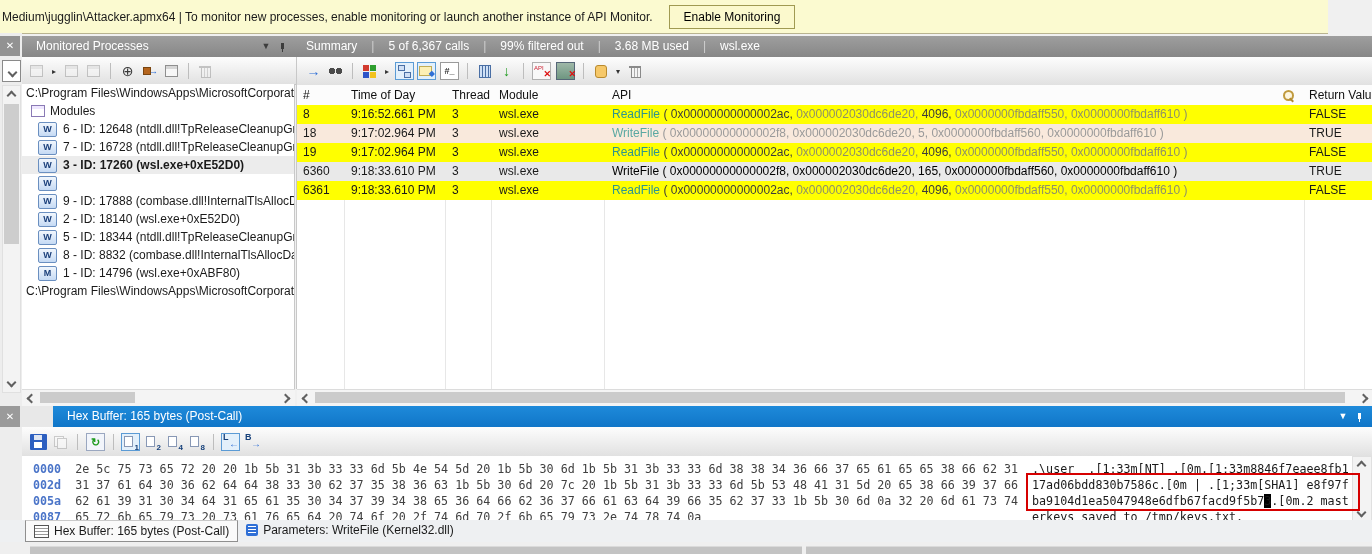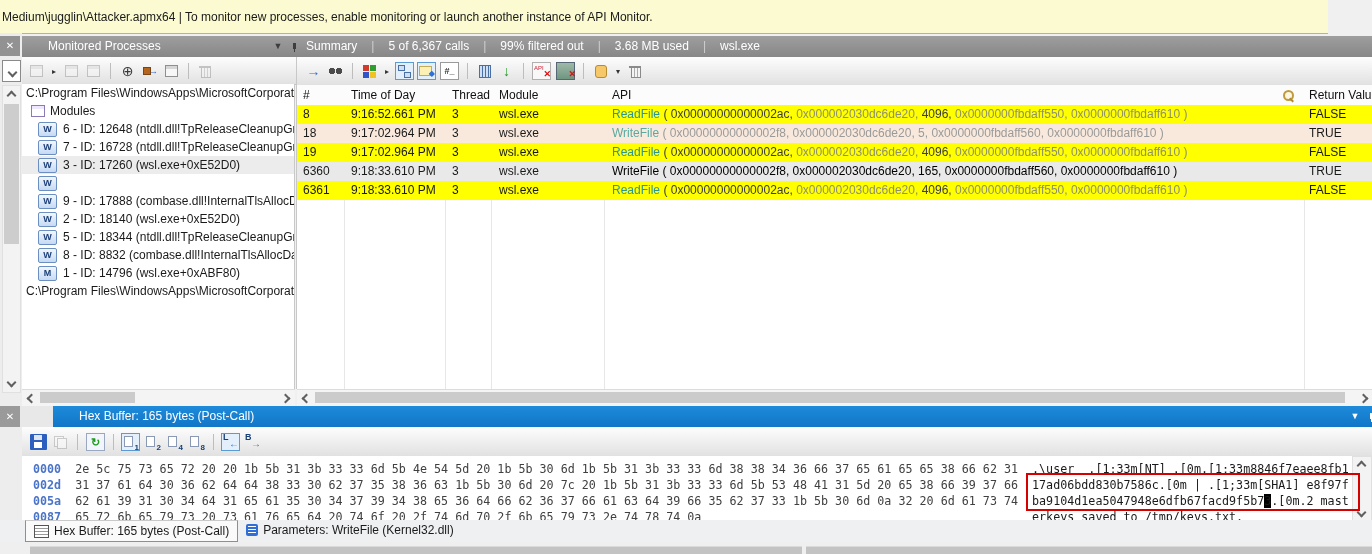--- a/index.html
+++ b/index.html
@@ -22,21 +22,21 @@
         border:1px solid #8a8a8a;}
   #lstrip .combo .chev{position:absolute;right:4px;bottom:5px;}
   .vsb{position:absolute;background:#f3f3f3;border:1px solid #e0e0e0;}
   .vsb .thumb{position:absolute;left:1px;right:1px;background:#cdcdcd;}
   .chev{display:inline-block;width:5px;height:5px;border-left:2px solid #606060;border-bottom:2px solid #606060;}
   .chev.up{transform:rotate(135deg);} .chev.down{transform:rotate(-45deg);}
   .chev.left{transform:rotate(45deg);} .chev.right{transform:rotate(225deg);}
 
   
   .ptitle{position:absolute;height:21px;background:linear-gradient(#9e9e9e,#878787);
-        color:#fff;line-height:21px;padding-left:26px;white-space:nowrap;}
+        color:#fff;line-height:21px;padding-left:14px;white-space:nowrap;}
   .ptitle .wbtns{position:absolute;right:6px;top:0;height:21px;display:flex;align-items:center;gap:9px;color:#3d3d3d;}
   .ptitle.blue{background:linear-gradient(#1e8ada,#1076c8);} .ptitle.blue .wbtns{color:#fff;}
   .wi{font-size:9px;line-height:9px;cursor:pointer;}
   .wi-pin{position:relative;width:7px;height:10px;}
   .wi-pin::before{content:"";position:absolute;left:2px;top:1px;width:3px;height:6px;background:currentColor;}
   .wi-pin::after{content:"";position:absolute;left:3px;top:7px;width:1px;height:3px;background:currentColor;}
   .tbar{position:absolute;background:linear-gradient(#fdfdfd,#e1e1e1);border-bottom:1px solid #c6c6c6;
         display:flex;align-items:center;gap:5px;}
   .tsep{width:1px;height:16px;background:#bdbdbd;margin:0 3px;flex:none;}
 
@@ -95,21 +95,21 @@
   
   #mp-title{left:22px;top:36px;width:273px;}
   #mp-tbar{left:22px;top:57px;width:273px;height:27px;padding-left:6px;}
   #mp-body{position:absolute;left:22px;top:84px;width:272px;height:305px;background:#fff;
         border-right:1px solid #c8c8c8;overflow:hidden;}
   .trow{height:18px;line-height:18px;white-space:nowrap;overflow:hidden;display:flex;align-items:center;}
   .t-path{padding-left:4px;}
   .t-modules,.t-threads{padding-left:9px;gap:5px;}
   .t-thread{padding-left:16px;gap:6px;}
   .trow.tsel{background:#ececec;}
-  .trow.tsel .tlabel{font-weight:normal;}
+  .trow.tsel .tlabel{font-weight:bold;}
   .tic{width:14px;height:12px;position:relative;flex:none;}
   .ic-modules::before{content:"";position:absolute;left:0;top:0;width:12px;height:10px;border:1px solid #8a7ab5;
         background:linear-gradient(#efe7ff 0 3px,#fff 3px);}
   .ic-threads::before{content:"";position:absolute;left:0;top:0;width:11px;height:9px;border:1px solid #8a8a8a;background:#f2f2f2;}
   .ic-threads::after{content:"\21BB";position:absolute;right:-3px;bottom:-4px;color:#c23;font-size:10px;font-weight:bold;}
   .badge{width:17px;height:13px;flex:none;border:1px solid #6a8fc0;border-radius:2px;text-align:center;
         background:linear-gradient(#f2f7fd,#c5daf4);color:#1a3f7a;font-weight:bold;font-size:9px;line-height:13px;}
   .hsb{position:absolute;height:16px;background:#f4f4f4;border-top:1px solid #dcdcdc;}
   .hsb .thumb{position:absolute;top:2px;height:11px;background:#cbcbcb;}
   .hsb .chev{position:absolute;top:5px;}
@@ -175,20 +175,21 @@
   #statusbar{position:absolute;left:0;top:542px;width:1372px;height:12px;background:#efefef;}
   #statusbar .seg{position:absolute;top:4px;height:8px;background:#c3c3c3;border-top:1px solid #dadada;}
 </style>
 </head>
 <body>
 
 <div id="screen">
 
   <div id="notif">
     <span class="msg">Medium\jugglin\Attacker.apmx64   |   To monitor new processes, enable monitoring or launch another instance of API Monitor.</span>
+    <button>Enable Monitoring</button>
   </div>
 
   <div id="lstrip">
     <div class="xblk">✕</div>
     <div class="combo">
         <span class="chev down"></span>
       </div>
     <div class="vsb" style="left:2px;top:52px;width:17px;height:306px;">
       <span class="chev up" style="position:absolute;left:5px;top:6px;"></span>
       <div class="thumb" style="top:18px;height:140px;"></div>

